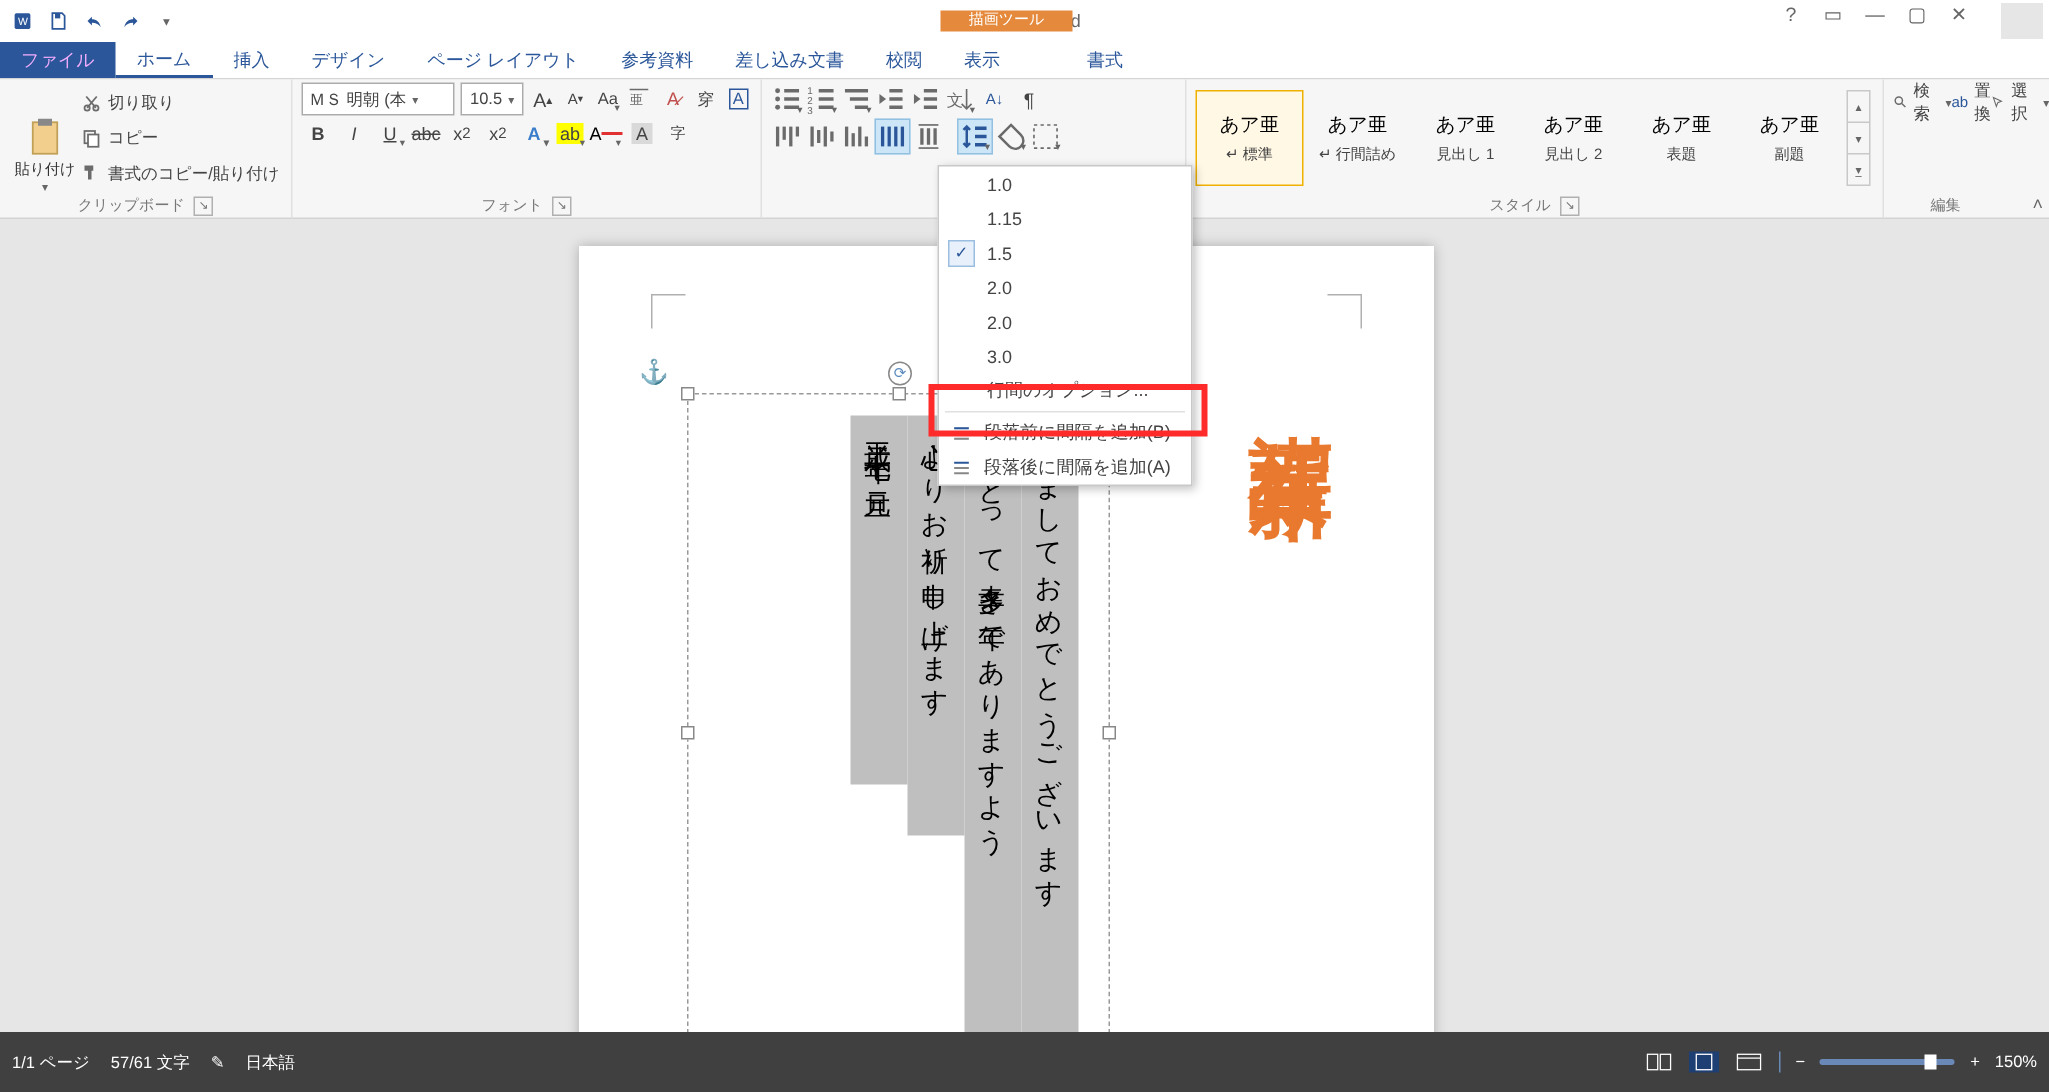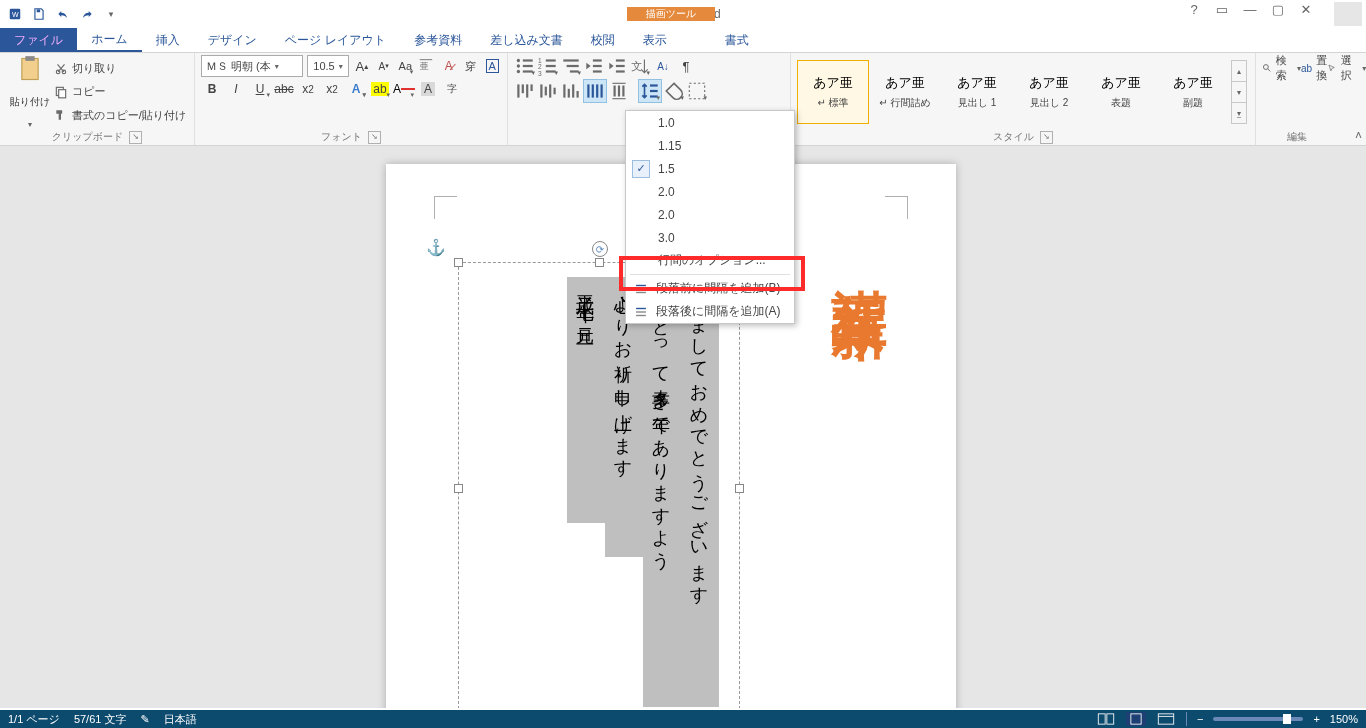--- a/index.html
+++ b/index.html
@@ -19,21 +19,21 @@
 .tab{padding:0 14px;display:flex;align-items:center;color:#2b579a;cursor:pointer}
 .tab.file{background:#2b579a;color:#f0abfc}
 .tab.active{border-bottom:2px solid #2b579a;color:#2b579a;font-weight:400}
 .tab.ctx{color:#2b579a}
 
 .ribbon{height:92px;background:#f6f6f6;border-bottom:1px solid #d4d4d4;display:flex;align-items:stretch;position:relative}
 .group{display:flex;flex-direction:column;padding:2px 6px 0 6px;border-right:1px solid #e0e0e0}
 .group .body{flex:1;display:flex}
 .group .caption{height:16px;font-size:10px;color:#777;text-align:center;display:flex;align-items:center;justify-content:center;gap:6px}
 .group .caption .dialog-launcher{width:11px;height:11px;border:1px solid #b0b0b0;font-size:8px;line-height:9px;text-align:center;color:#777}
-.big-btn{display:flex;flex-direction:column;align-items:center;justify-content:space-between;width:48px;font-size:10px;color:#333}
+.big-btn{display:flex;flex-direction:column;align-items:center;justify-content:flex-end;width:48px;font-size:10px;color:#333}
 .big-btn svg{width:28px;height:28px}
 .small-row{display:flex;align-items:center;gap:4px;height:22px;font-size:11px;color:#444}
 .small-row svg{width:14px;height:14px}
 .clipboard-body{display:flex}
 .clipboard-right{display:flex;flex-direction:column;justify-content:space-around;padding:2px 0}
 .font-body{display:flex;flex-direction:column;gap:2px}
 .font-row1{display:flex;align-items:center;gap:4px}
 .font-row1 .combo{border:1px solid #ababab;background:#fff;height:20px;display:flex;align-items:center;padding:0 4px;font-size:11px}
 .font-row1 .combo .arrow{margin-left:4px;font-size:8px;color:#666}
 .font-row1 .fname{width:104px}
@@ -78,21 +78,21 @@
 .tb-handle.n{left:50%;top:-5px;margin-left:-4px}
 .tb-handle.e{right:-5px;top:50%;margin-top:-4px}
 .tb-handle.w{left:-5px;top:50%;margin-top:-4px}
 .tb-handle.nw{left:-5px;top:-5px}
 .tb-handle.ne{right:-5px;top:-5px}
 .tb-rotate{position:absolute;left:50%;top:-22px;margin-left:-7px;width:14px;height:14px;border:1px solid #888;border-radius:50%;background:#fff;color:#5b8bbf;font-size:10px;display:flex;align-items:center;justify-content:center}
 .sel-bg{position:absolute;background:#bfbfbf}
 .vtxt{position:absolute;writing-mode:vertical-rl;text-orientation:upright;font-family:"MS Mincho","Yu Mincho","HGMinchoE",serif;color:#000;letter-spacing:2px}
 .headline{position:absolute;right:68px;top:80px;writing-mode:vertical-rl;text-orientation:upright;font-family:"HGSoeiKakupoptai","HG行書体","MS Mincho",serif;font-size:56px;color:#e8792e;font-weight:700;letter-spacing:6px;line-height:1}
 
-.statusbar{position:absolute;left:0;right:0;bottom:0;height:16px;background:#0c4a6e;color:#fff;display:flex;align-items:center;font-size:11px;padding:1px 8px;gap:14px}
+.statusbar{position:absolute;left:0;right:0;bottom:0;height:16px;background:#404040;color:#fff;display:flex;align-items:center;font-size:11px;padding:12px 8px;gap:14px}
 .statusbar .right{margin-left:auto;display:flex;align-items:center;gap:10px}
 .view-btn{width:20px;height:14px;display:flex;align-items:center;justify-content:center}
 .zoom-track{width:90px;height:4px;background:#6a89b8;position:relative;border-radius:2px}
 .zoom-thumb{position:absolute;right:12px;top:-3px;width:8px;height:10px;background:#fff}
 .underline-red{border-bottom:2px solid #e03030;display:inline-block;width:14px}
 .small-sep{width:1px;height:14px;background:#6a89b8}
 svg{fill:currentColor}
 .gray-ico{color:#6b6b6b}
 .blue-ico{color:#2b579a}
 </style>

